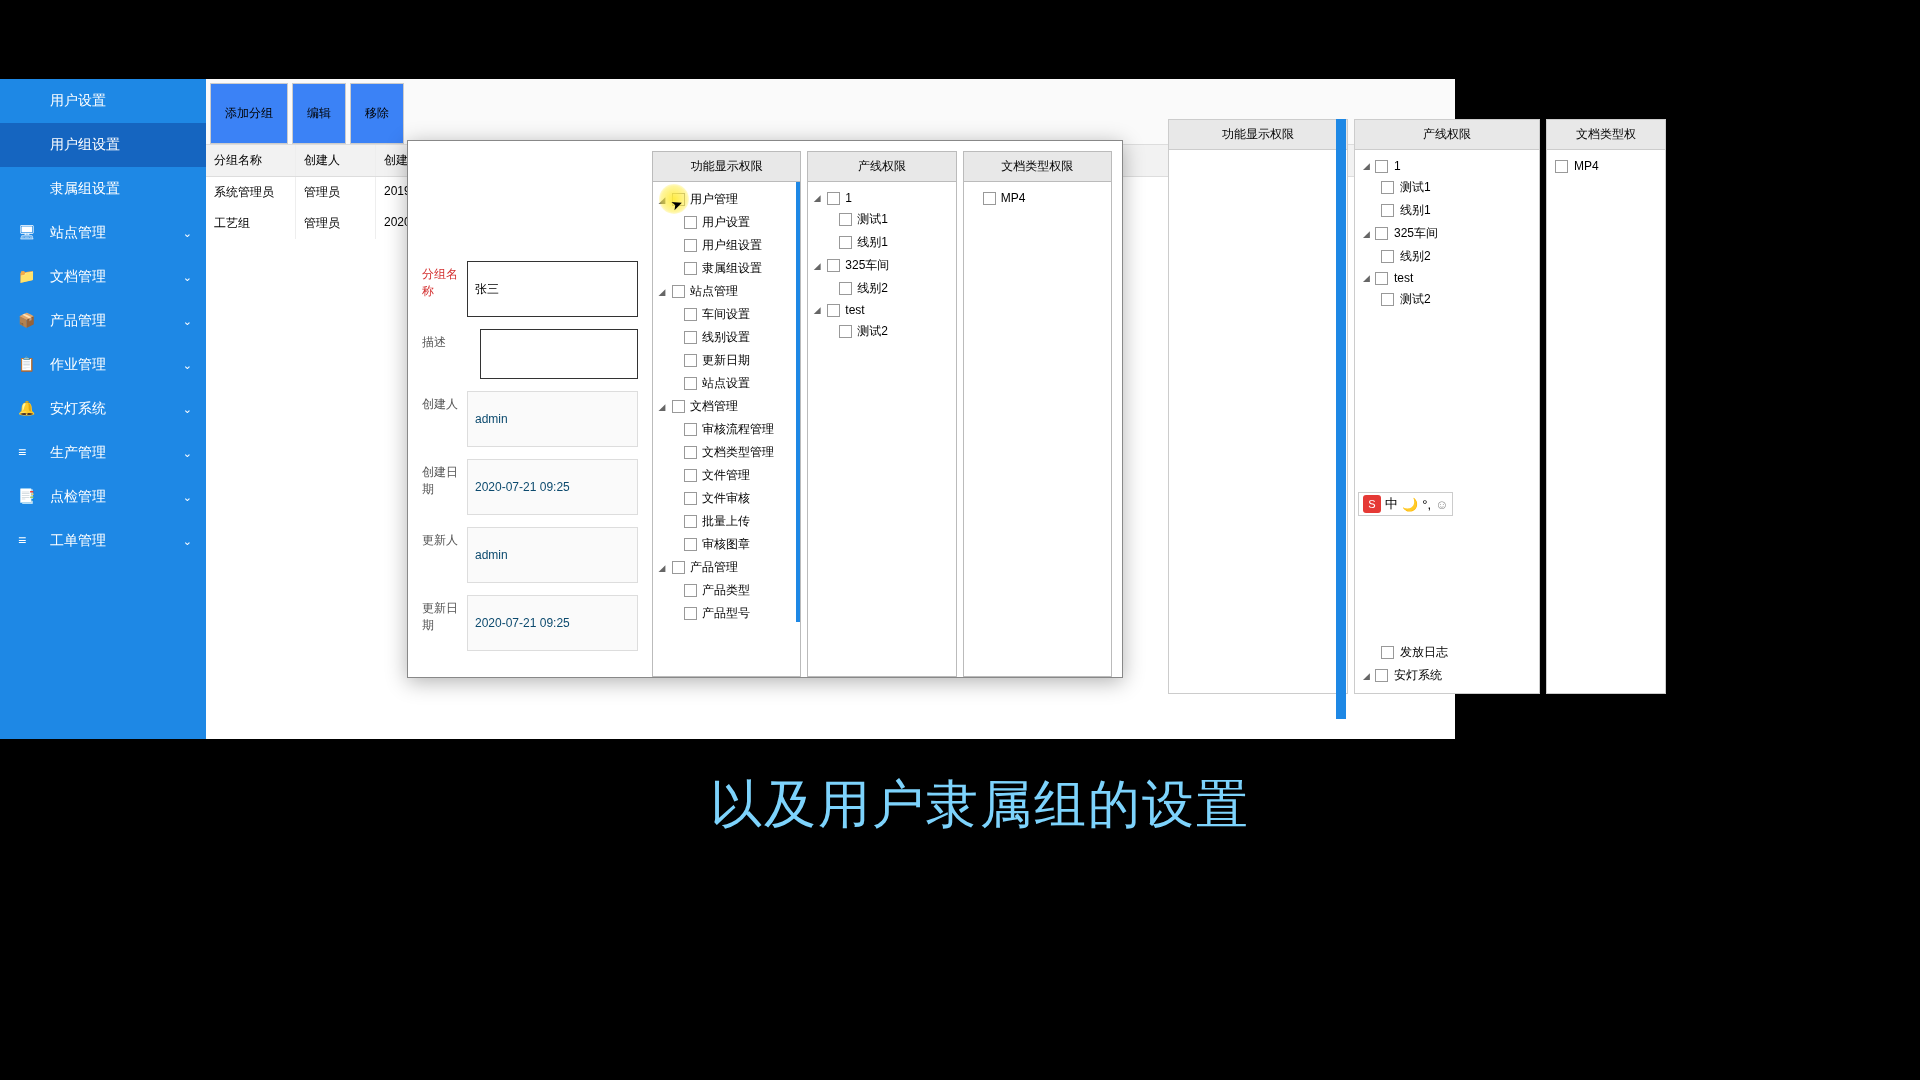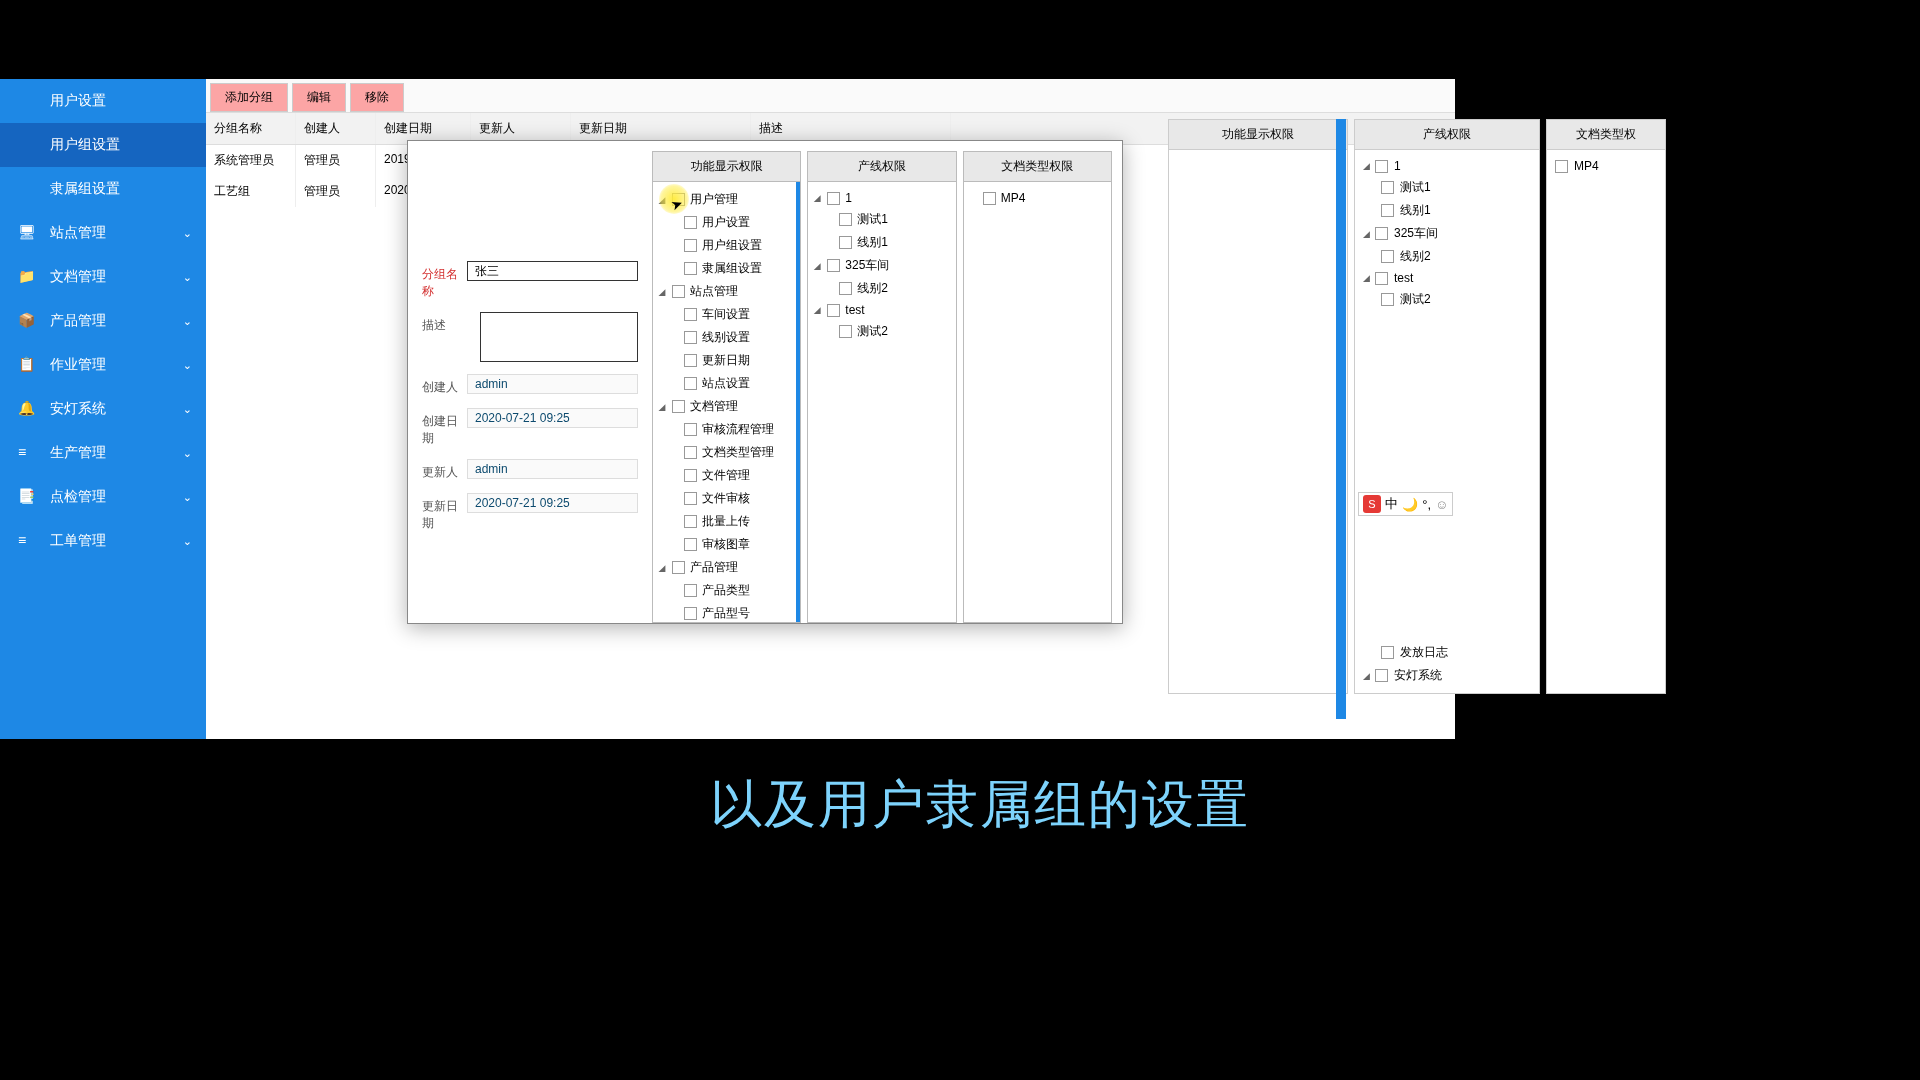--- a/index.html
+++ b/index.html
@@ -5,21 +5,21 @@
 * { margin: 0; padding: 0; box-sizing: border-box; font-family: "Microsoft YaHei", Arial, sans-serif; }
 body { background: #000; width: 1920px; height: 1080px; overflow: hidden; position: relative; }
 .viewport { position: absolute; top: 79px; left: 0; width: 1455px; height: 660px; background: #f5f5f5; display: flex; }
 .sidebar { width: 206px; background: #1e88e5; color: #fff; flex-shrink: 0; }
 .sidebar-item { padding: 13px 20px 13px 50px; font-size: 14px; cursor: pointer; position: relative; }
 .sidebar-item.active { background: #1565c0; }
 .sidebar-item .ico { position: absolute; left: 18px; top: 13px; width: 16px; height: 16px; }
 .sidebar-item .chev { position: absolute; right: 14px; top: 16px; font-size: 11px; }
 .main { flex: 1; background: #fff; position: relative; }
 .toolbar { display: flex; gap: 0; padding: 0; border-bottom: 1px solid #ddd; background: #fafafa; }
-.tbtn { border: 1px solid #ccc; background: #fca5a5; padding: 5px 14px; font-size: 12px; cursor: pointer; margin: 4px 0 0 4px; }
+.tbtn { border: 1px solid #ccc; background: #3b82f6; padding: 21px 14px; font-size: 12px; cursor: pointer; margin: 4px 0 0 4px; }
 .grid { display: flex; flex-direction: column; }
 .grid-head, .grid-row { display: flex; }
 .grid-head { background: #f2f2f2; border-bottom: 1px solid #ddd; }
 .gc { padding: 7px 8px; font-size: 12px; border-right: 1px solid #eee; }
 .c1{width:90px}.c2{width:80px}.c3{width:95px}.c4{width:100px}.c5{width:180px}.c6{width:200px}
 .right-panels { position: absolute; top: 40px; left: 962px; display: flex; gap: 6px; }
 .panel { border: 1px solid #ccc; background: #fff; width: 180px; }
 .panel.p2{width:186px}.panel.p3{width:120px}
 .panel-h { background: #e8e8e8; text-align: center; font-size: 12px; padding: 6px 0; border-bottom: 1px solid #ccc; }
 .panel-body { padding: 6px 4px; font-size: 12px; }
@@ -32,21 +32,21 @@
 
 
 .modal { position: absolute; top: 140px; left: 407px; width: 716px; background: #fff; border: 1px solid #888; box-shadow: 0 4px 20px rgba(0,0,0,.3); z-index: 100; }
 .modal-title { background: #1e88e5; color: #fff; padding: 9px 14px; font-size: 14px; display: flex; justify-content: space-between; }
 .modal-title .x { cursor: pointer; font-weight: bold; }
 .modal-body { display: flex; padding: 0; }
 .form-col { width: 244px; padding: 120px 14px 14px 14px; }
 .form-row { display: flex; align-items: flex-start; margin-bottom: 12px; }
 .form-row label { width: 58px; font-size: 12px; color: #555; padding-top: 5px; }
 .form-row label.req { color: #d32f2f; }
-.form-row input, .form-row textarea { flex: 1; border: 1px solid #333; padding: 2px 7px; font-size: 12px; }
+.form-row input, .form-row textarea { flex: 1; border: 1px solid #333; padding: 20px 7px; font-size: 12px; }
 .form-row input.ro { border: 1px solid #ddd; background: #fafafa; color: #0c4a6e; }
 .form-row textarea { height: 50px; resize: none; }
 .perm-col { flex: 1; display: flex; gap: 6px; padding: 10px 10px 0 0; }
 .perm-box { border: 1px solid #bbb; flex: 1; display: flex; flex-direction: column; }
 .perm-box .ph { background: #e8e8e8; font-size: 12px; text-align: center; padding: 6px 0; border-bottom: 1px solid #bbb; }
 .perm-box .pb { flex: 1; overflow-y: auto; padding: 6px 4px; font-size: 12px; max-height: 440px; position: relative; }
 .perm-box.first .pb { border-right: 4px solid #1e88e5; }
 .perm-row { display: flex; align-items: center; padding: 3px 0; }
 .perm-row .exp { width: 10px; font-size: 9px; color: #666; text-align: center; }
 .perm-row .cb { width: 13px; height: 13px; border: 1px solid #999; margin: 0 5px; cursor: pointer; background:#fff; flex-shrink:0; }

